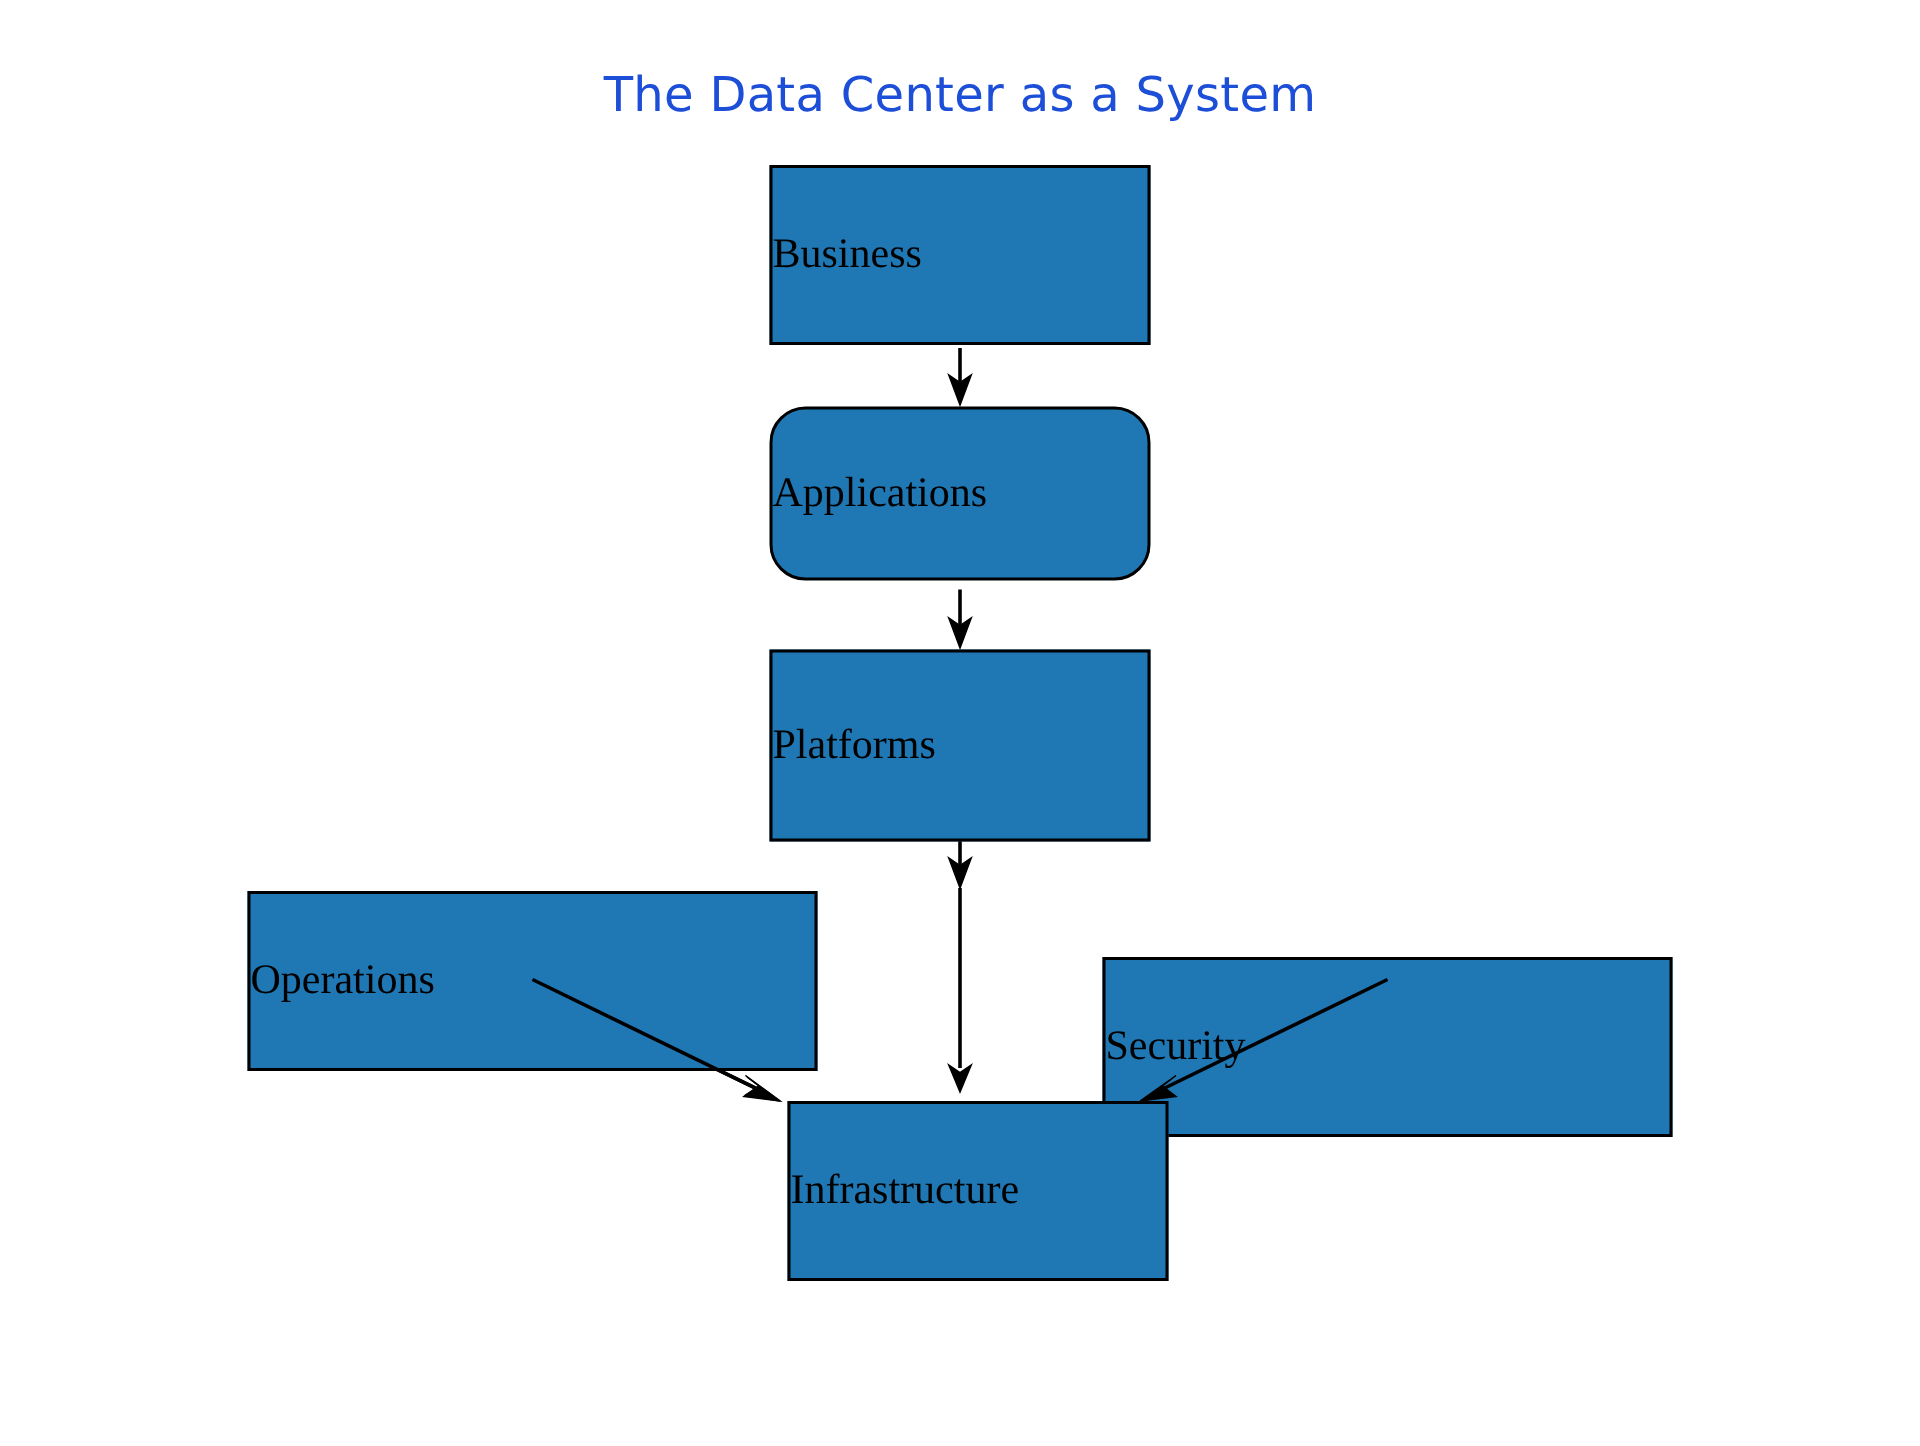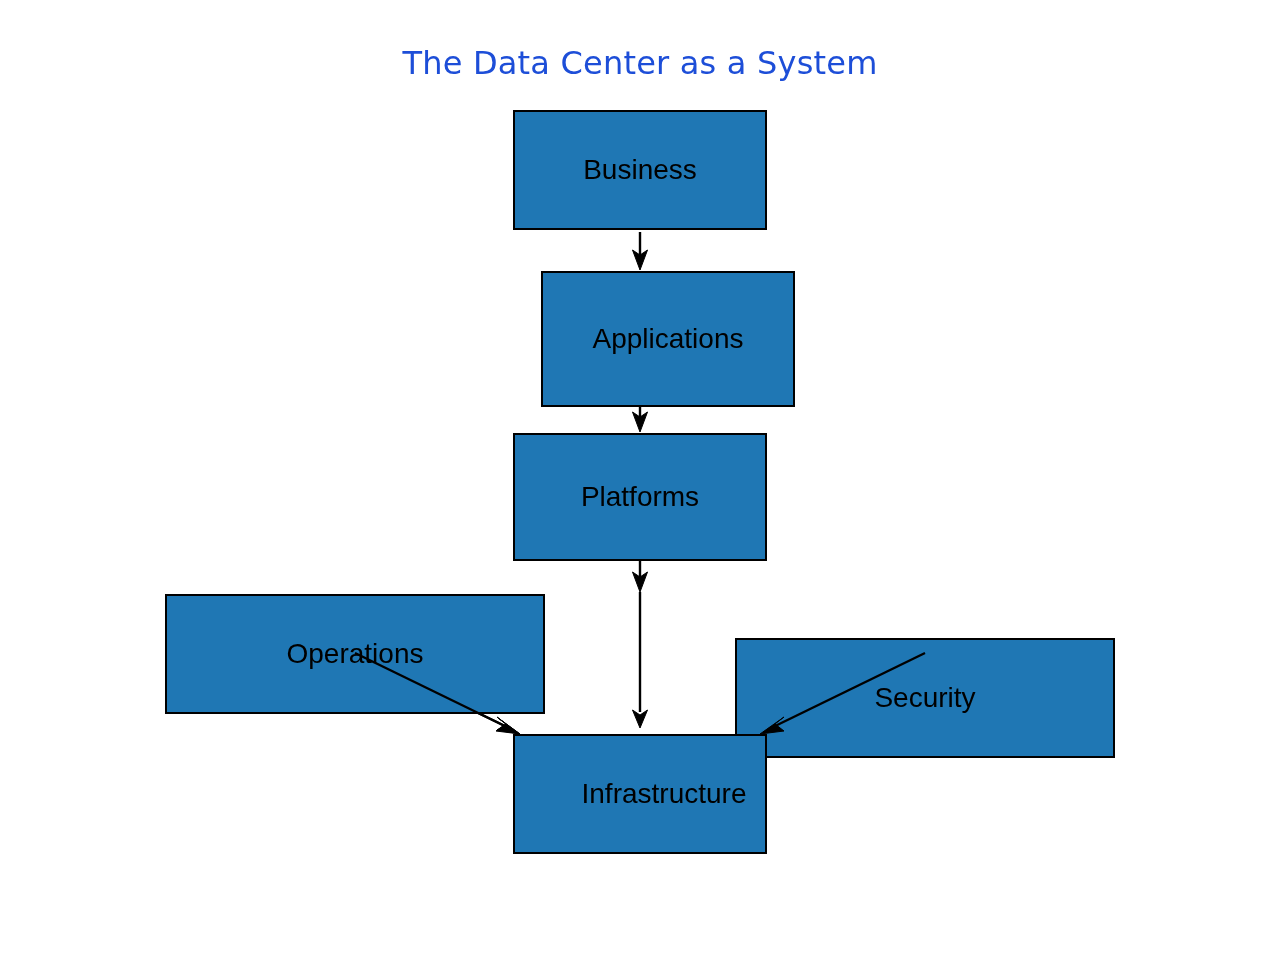--- a/index.html
+++ b/index.html
@@ -31,24 +31,24 @@
     letter-spacing: 0.2px;
     white-space: nowrap;
   }
   .node-box {
     position: absolute;
     box-sizing: border-box;
     background: #1f77b4;
     border: 2.5px solid #000000;
     display: flex;
     align-items: center;
-    justify-content: center;
+    justify-content: flex-start;
     color: #000000;
     font-size: 28px;
-    font-family: Liberation Sans, sans-serif;
+    font-family: Liberation Serif, serif;
     line-height: 1;
     z-index: 3;
   }
   .node-label {
     color: #000000;
     font-size: 28px;
     white-space: nowrap;
     pointer-events: none;
   }
   #arrow-layer {
@@ -114,37 +114,37 @@
     <g>
       <line class="arrow-line" x1="925" y1="653" x2="772" y2="729"></line>
       <polygon class="arrow-head" points="763,734 785,718 778,725 786,730"></polygon>
     </g>
   </svg>
 
   <div class="node-box" style="left: 513px; top: 110px; width: 254px; height: 120px; background: rgb(31, 119, 180); border-color: rgb(0, 0, 0); color: rgb(0, 0, 0);">
     <span class="node-label">Business</span>
   </div>
 
-  <div class="node-box" style="left: 541px; top: 271px; width: 254px; height: 136px; background: rgb(31, 119, 180); border-color: rgb(0, 0, 0); color: rgb(0, 0, 0);">
+  <div class="node-box" style="left: 513px; top: 271px; width: 254px; height: 116px; background: rgb(31, 119, 180); border-color: rgb(0, 0, 0); color: rgb(0, 0, 0); border-radius: 24px;">
     <span class="node-label">Applications</span>
   </div>
 
   <div class="node-box" style="left: 513px; top: 433px; width: 254px; height: 128px; background: rgb(31, 119, 180); border-color: rgb(0, 0, 0); color: rgb(0, 0, 0);">
     <span class="node-label">Platforms</span>
   </div>
 
   <div class="node-box" style="left: 165px; top: 594px; width: 380px; height: 120px; background: rgb(31, 119, 180); border-color: rgb(0, 0, 0); color: rgb(0, 0, 0);">
     <span class="node-label">Operations</span>
   </div>
 
   <div class="node-box" style="left: 735px; top: 594px; width: 380px; height: 120px; background: rgb(31, 119, 180); border-color: rgb(0, 0, 0); color: rgb(0, 0, 0); margin-top: 44px;">
     <span class="node-label">Security</span>
   </div>
 
-  <div class="node-box" style="left: 513px; top: 734px; width: 254px; height: 120px; background: rgb(31, 119, 180); border-color: rgb(0, 0, 0); color: rgb(0, 0, 0); padding-left: 48px;">
+  <div class="node-box" style="left: 525px; top: 734px; width: 254px; height: 120px; background: rgb(31, 119, 180); border-color: rgb(0, 0, 0); color: rgb(0, 0, 0);">
     <span class="node-label">Infrastructure</span>
   </div>
 
   <svg id="arrow-layer-top" viewBox="0 0 1280 964" width="1280" height="964" xmlns="http://www.w3.org/2000/svg">
     <g>
       <line class="arrow-line" x1="355" y1="653" x2="511" y2="729"></line>
       <polygon class="arrow-head" points="520,734 496,731 506,724 497,717"></polygon>
     </g>
     <g>
       <line class="arrow-line" x1="925" y1="653" x2="769" y2="729"></line>

